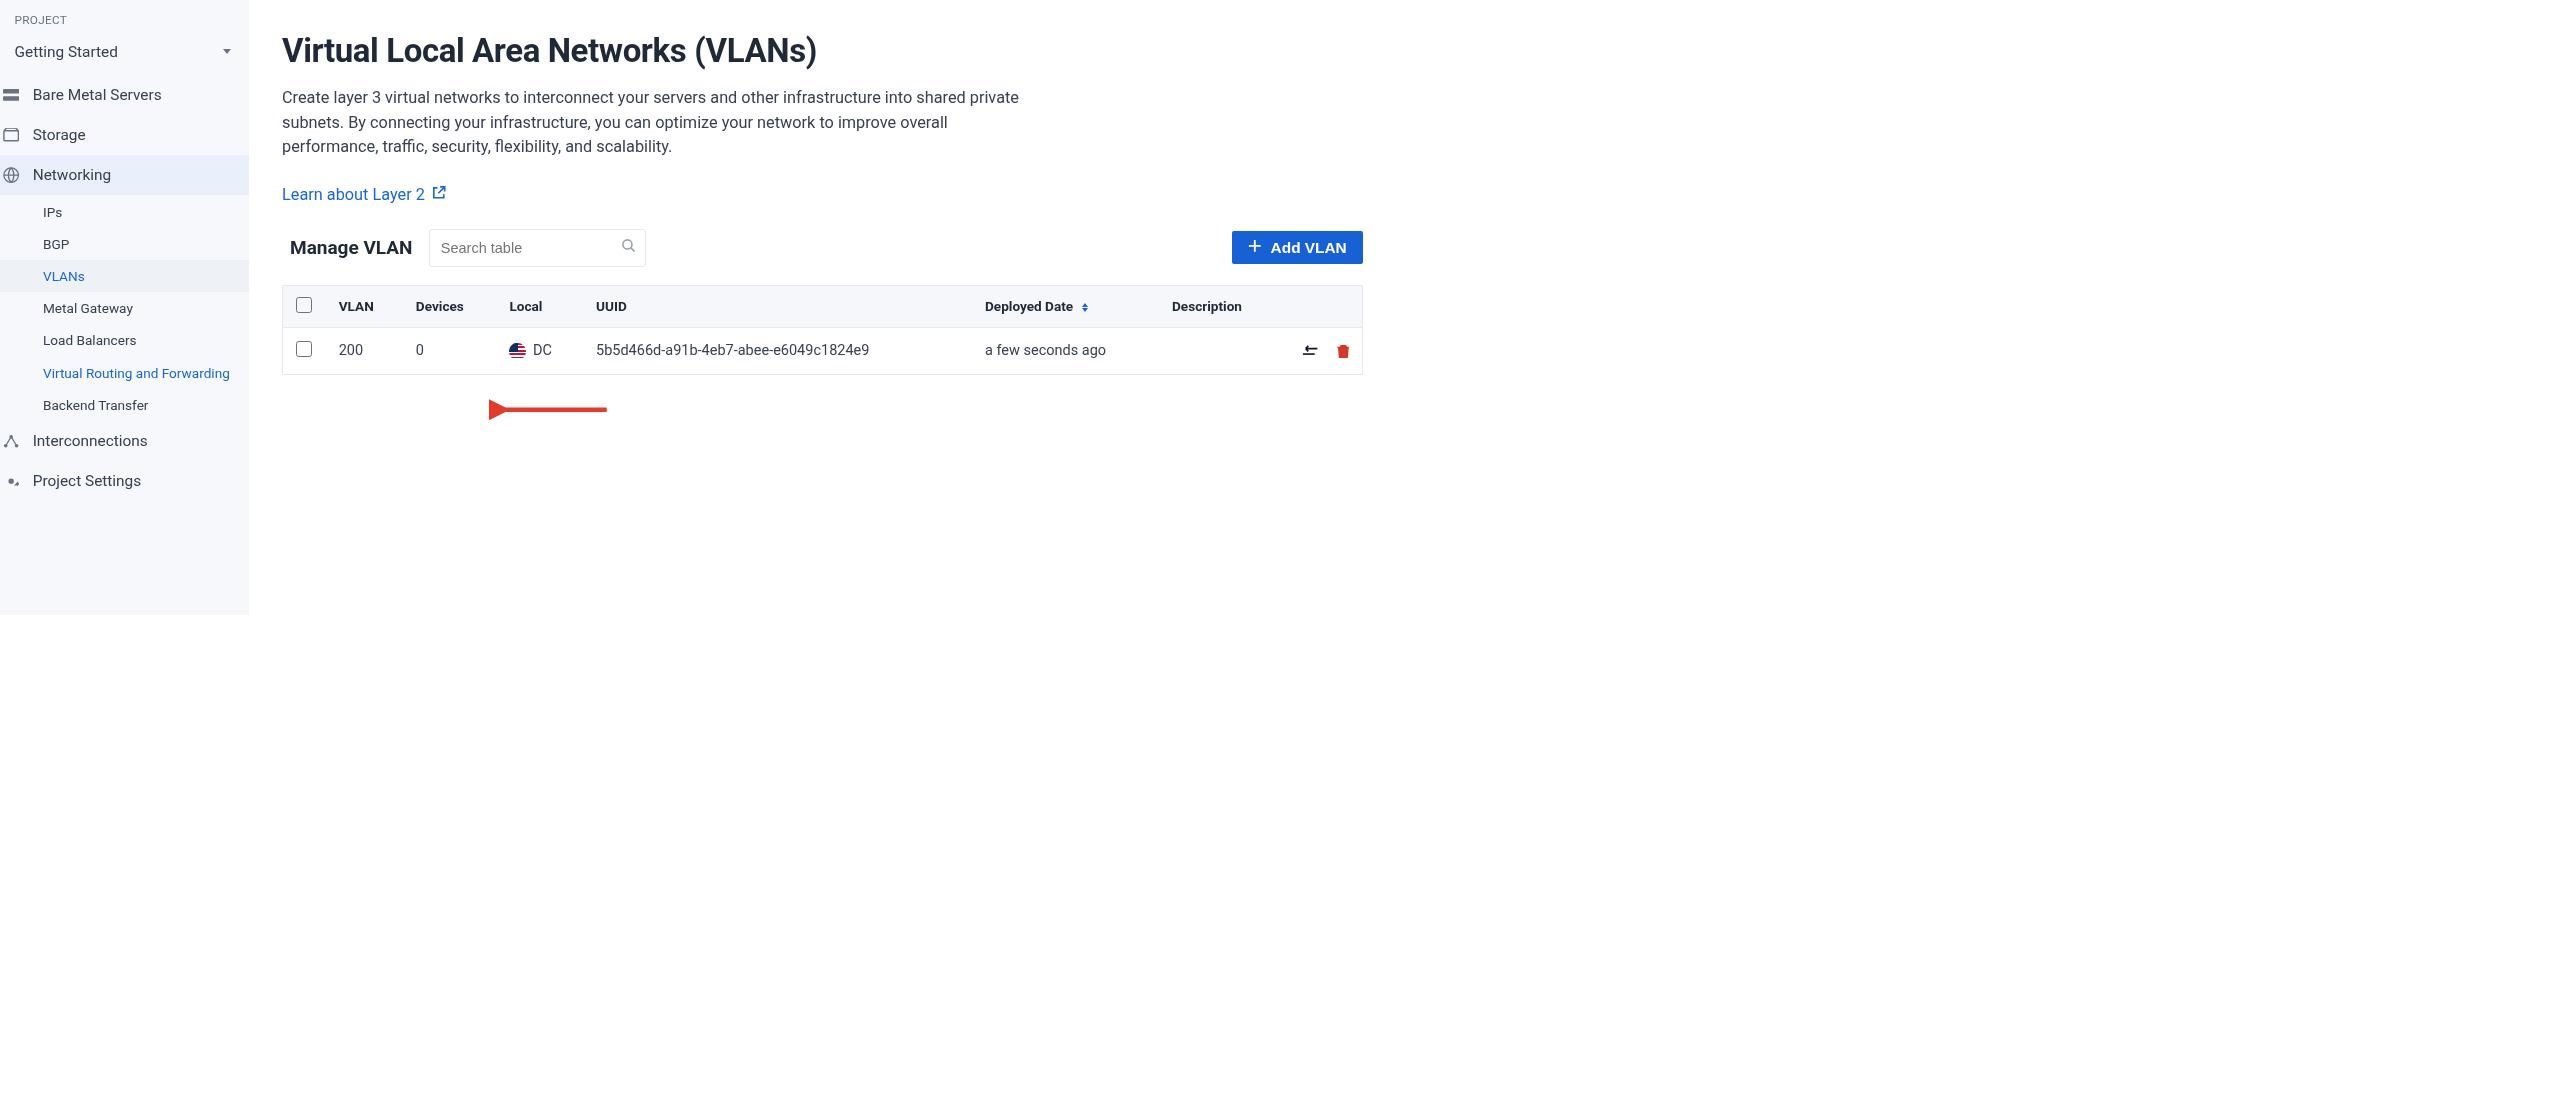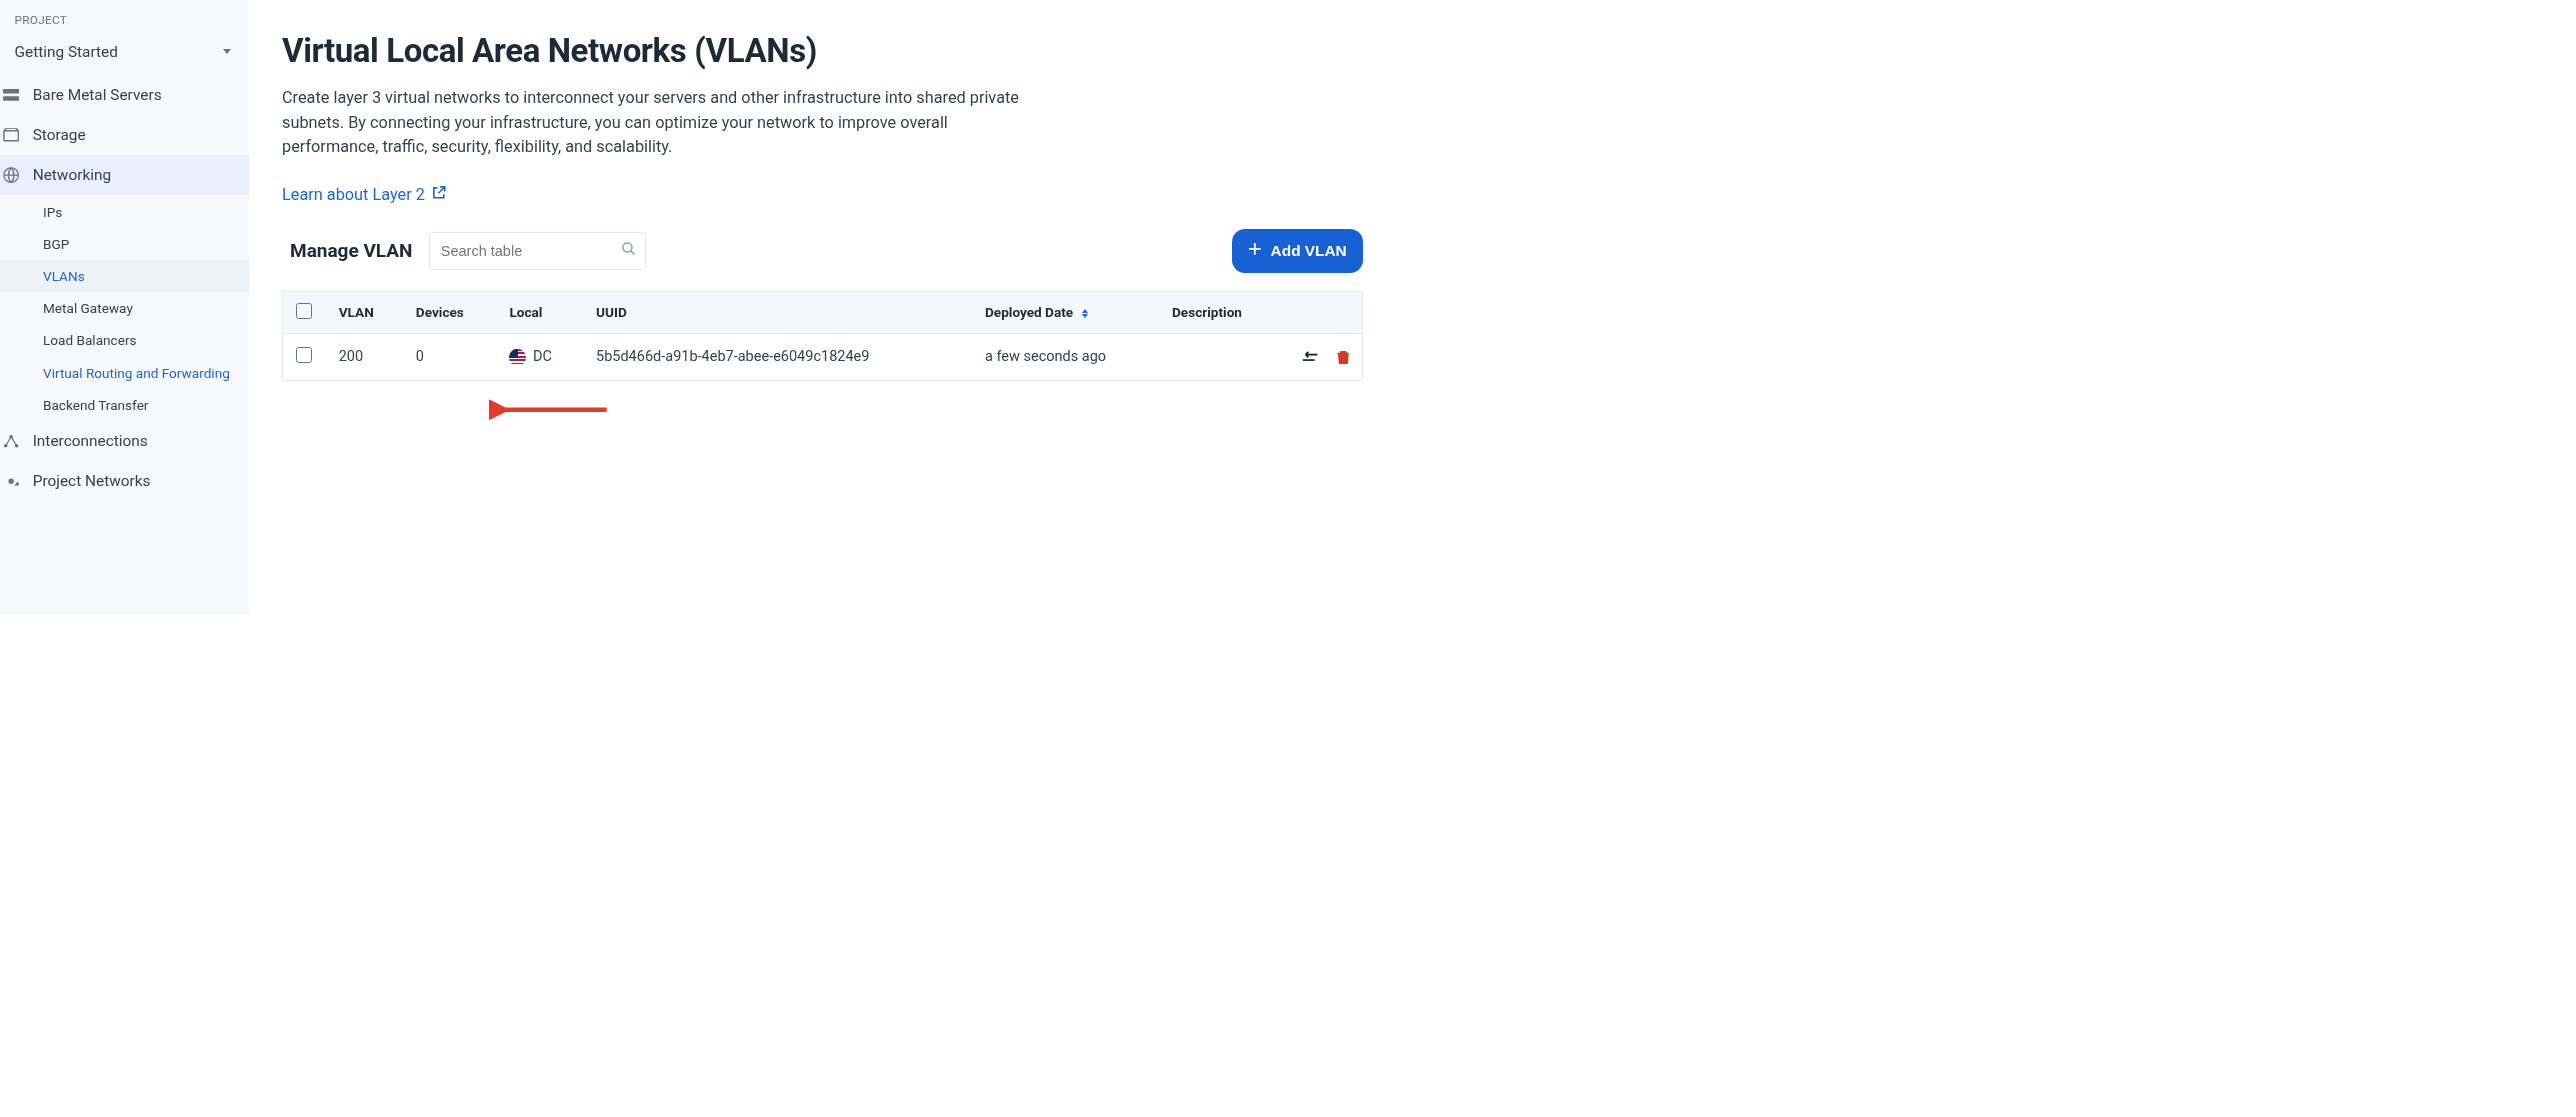--- a/index.html
+++ b/index.html
@@ -116,22 +116,22 @@
 }
 .search-wrap input{
   border:0;outline:0;background:transparent;
   padding:0 33px 0 11px;width:100%;height:100%;
   font-size:14.5px;color:var(--text);
 }
 .search-wrap .mag{position:absolute;right:9px;color:#9ca3af;}
 .add-btn{
   margin-left:auto;
   background:var(--primary);
-  color:#fff;border:0;border-radius:13px;
-  height:44px;padding:0 16.3px;
+  color:#fff;border:0;border-radius:2px;
+  height:33px;padding:0 16.3px;
   display:inline-flex;align-items:center;gap:9px;
   font-size:15.4px;font-weight:600;cursor:pointer;
 }
 
 .tbl{
   width:100%;margin-top:18px;border-collapse:separate;border-spacing:0;
   border:0.9px solid var(--border);border-radius:1px;overflow:hidden;
 }
 .tbl thead th{
   background:#f5f7fa;
@@ -237,21 +237,21 @@
       </span>
       <span>Interconnections</span>
     </div>
 
     <div class="nav-item">
       <span class="ico">
         <svg width="16.3" height="16.3" viewBox="0 0 18 18" fill="currentColor">
             <path d="M9 6a3 3 0 100 6 3 3 0 000-6zm7.4 3c0 .4 0 .8-.1 1.2l1.7 1.3-1.6 2.8-2-.7c-.6.5-1.3.9-2 .1.1l-.3 2.1H8.9l-.3-2.1c-.7-.2-1.4-.6-2-1.1l-2 .7-1.6-2.8 1.7-1.3c-.1-.4-.1-.8-.1-1.2s0-.8.1-1.2L2.9 6.5l1.6-2.8 2 .7c.6-.5 1.3-.9 2-1.1L8.9 1h3.2l.3 2.1c.7.2 1.4.6 2 1.1l2-.7 1.6 2.8-1.7 1.3c.1.4.1.8.1 1.4z"></path>
           </svg>
       </span>
-      <span>Project Networks</span>
+      <span>Project Settings</span>
     </div>
   </aside>
 
   <main class="main">
     <h1 class="page-title">Virtual Local Area Networks (VLANs)</h1>
     <p class="page-desc">Create layer 3 virtual networks to interconnect your servers and other infrastructure into shared private subnets. By connecting your infrastructure, you can optimize your network to improve overall performance, traffic, security, flexibility, and scalability.</p>
     <a class="learn-link" href="#">
       <span>Learn about Layer 2</span>
       <span>
         <svg width="13.6" height="13.6" viewBox="0 0 15 15" fill="none" stroke="#1b66d6" stroke-width="1.8">

